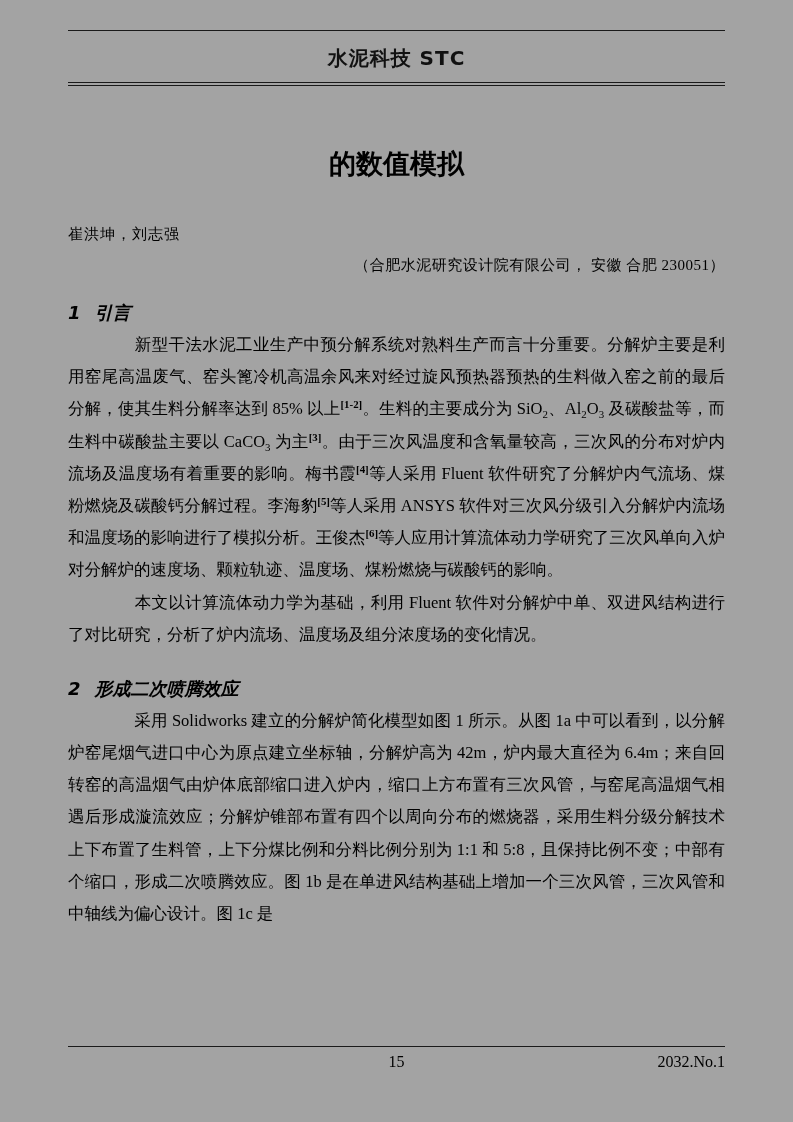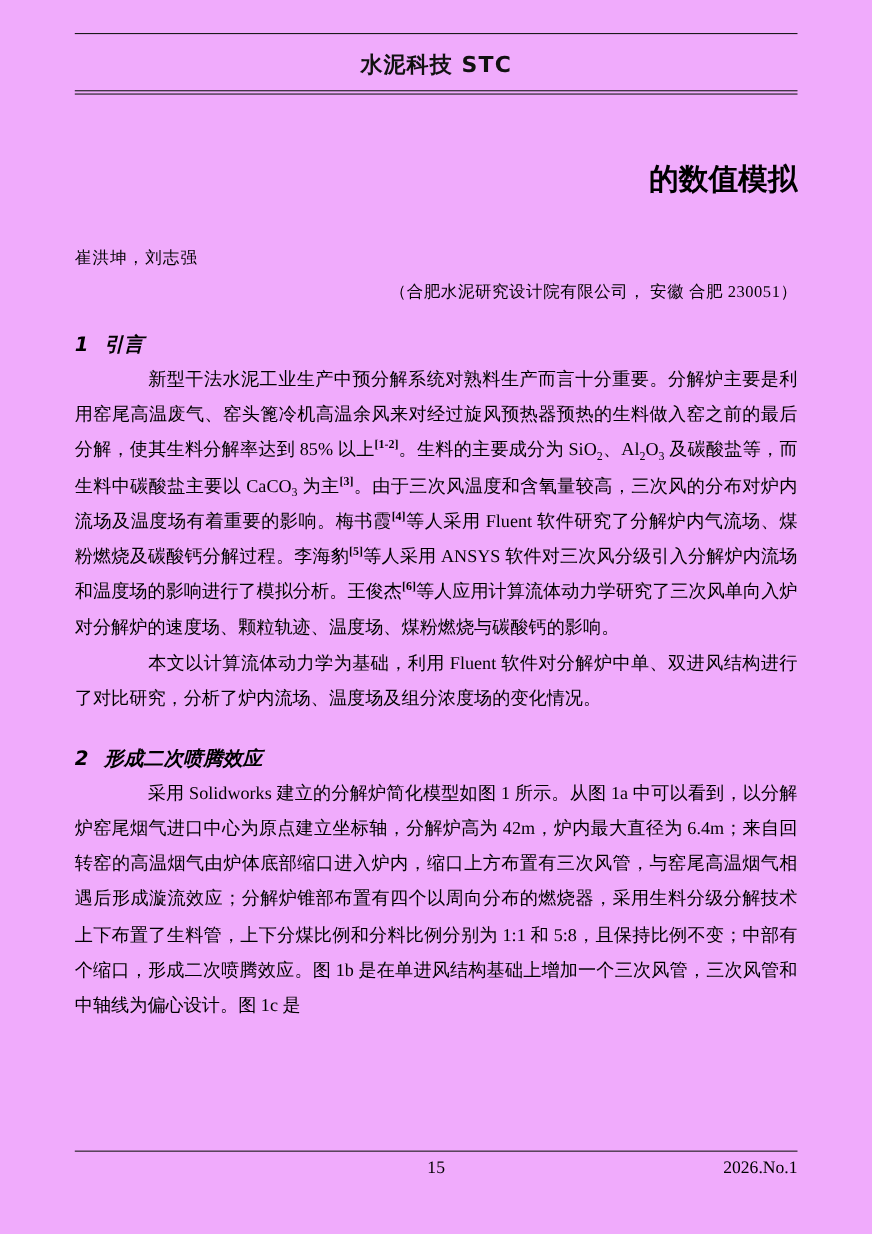--- a/index.html
+++ b/index.html
@@ -13,21 +13,21 @@
     font-family: "Liberation Serif", "DejaVu Serif", serif;
     color: #000000;
     position: relative;
     overflow: hidden;
   }
   .page {
     position: absolute;
     left: 0; top: 0;
     width: 793px;
     height: 1122px;
-    background: #f0abfc;
+    background: #a3a3a3;
   }
   .content {
     position: absolute;
     left: 68px;
     top: 30px;
     width: 657px;
   }
   
   .header-rule-top {
     border-top: 1.6px solid #1a1a1a;
@@ -53,21 +53,21 @@
   
   .doc-title {
     text-align: center;
     font-family: "DejaVu Sans", "Liberation Sans", sans-serif;
     font-size: 27px;
     font-weight: 700;
     line-height: 1.45;
     margin-top: 58px;
     color: #000;
   }
-  .doc-title .line2 { display: block; text-align: right; }
+  .doc-title .line2 { display: block; }
   .authors {
     text-align: left;
     font-size: 15px;
     margin-top: 42px;
     letter-spacing: 1px;
   }
   .affiliation {
     text-align: right;
     font-size: 15px;
     margin-top: 12px;
@@ -169,17 +169,17 @@
     <p class="para">
       　　采用 <span class="latin">Solidworks</span> 建立的分解炉简化模型如图 1 所示。从图 1a 中可以看到，以分解炉窑尾烟气进口中心为原点建立坐标轴，分解炉高为 <span class="latin">42m</span>，炉内最大直径为 <span class="latin">6.4m</span>；来自回转窑的高温烟气由炉体底部缩口进入炉内，缩口上方布置有三次风管，与窑尾高温烟气相遇后形成漩流效应；分解炉锥部布置有四个以周向分布的燃烧器，采用生料分级分解技术上下布置了生料管，上下分煤比例和分料比例分别为 1:1 和 5:8，且保持比例不变；中部有个缩口，形成二次喷腾效应。图 1b 是在单进风结构基础上增加一个三次风管，三次风管和中轴线为偏心设计。图 1c 是
     </p>
 
   </div>
 
   <div class="footer">
     <div class="footer-rule"></div>
     <div class="footer-row">
       <span class="page-num">15</span>
-      <span class="issue">2026.No.1</span>
+      <span class="issue">2032.No.1</span>
     </div>
   </div>
 
 </div>
 
 </body></html>

